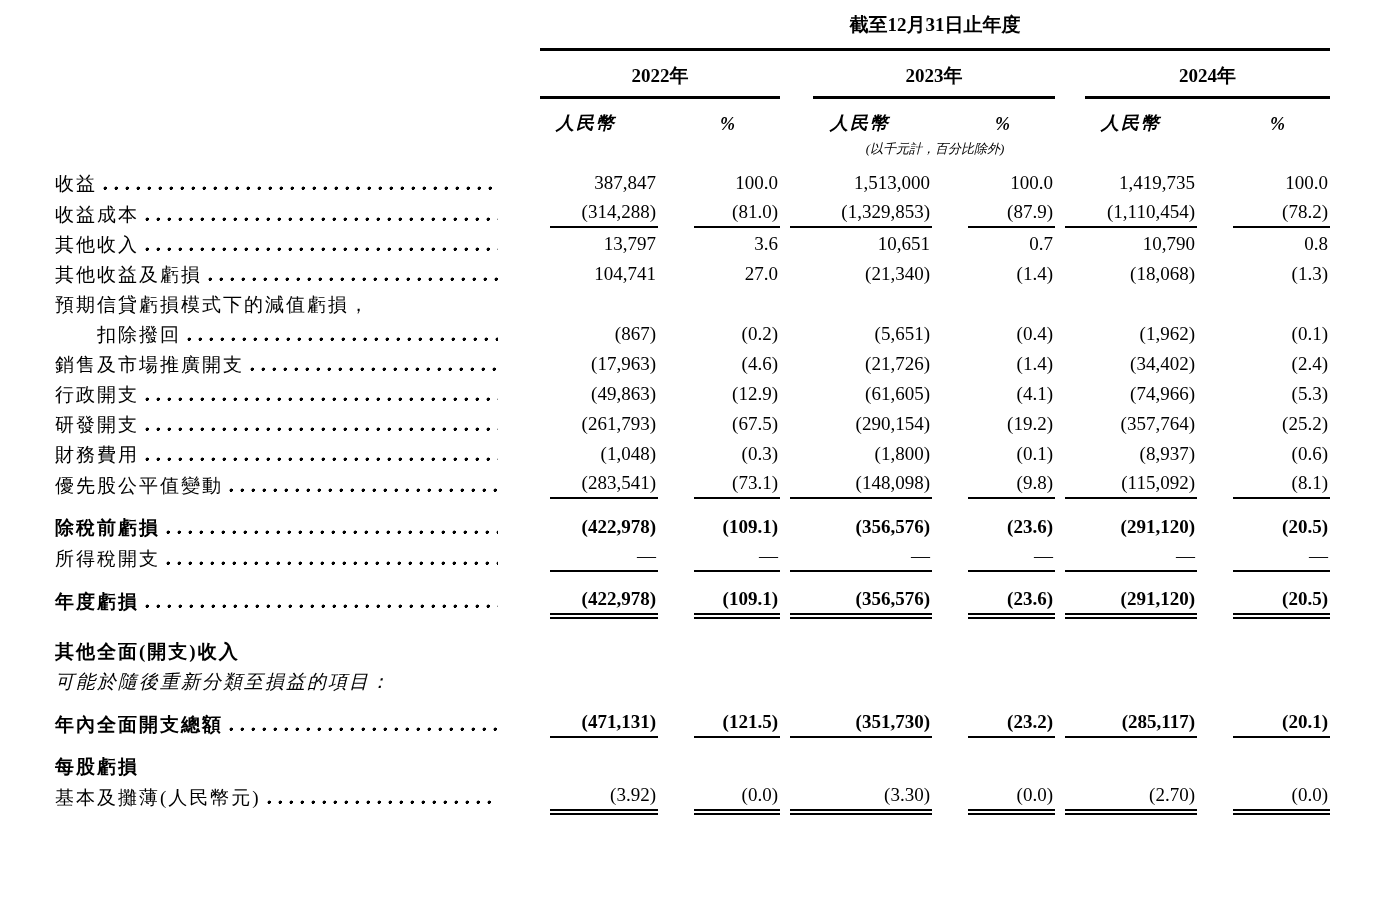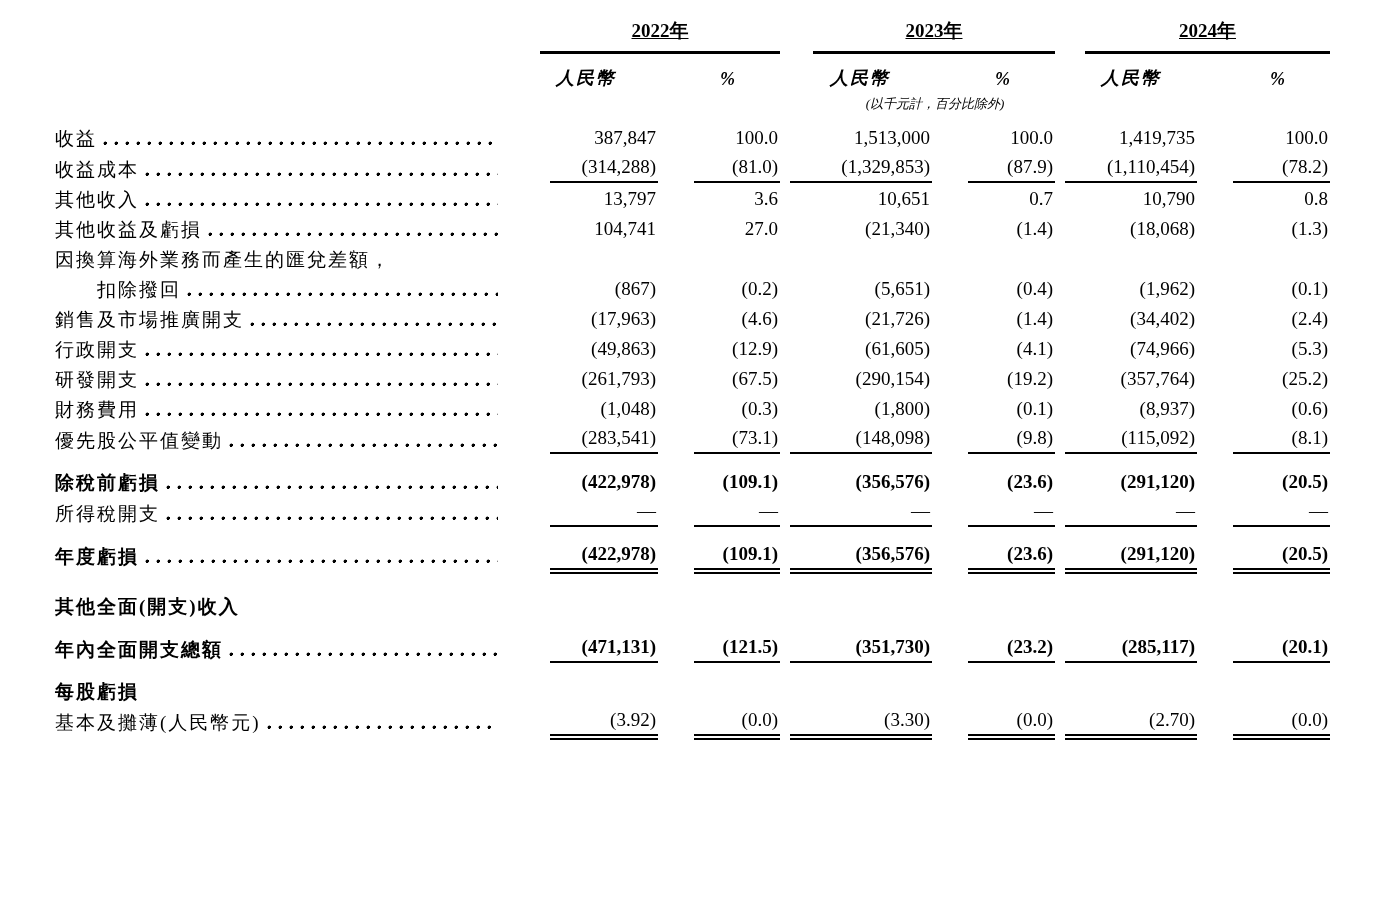--- a/index.html
+++ b/index.html
@@ -8,21 +8,21 @@
   table.fin{border-collapse:collapse;table-layout:fixed;width:1275px;margin:6px 0 0 55px;}
   col.c-lbl{width:485px;}
   col.c1{width:118px;} col.c2{width:122px;} col.c3{width:152px;}
   col.c4{width:123px;} col.c5{width:142px;} col.c6{width:133px;}
 
   th,td{padding:0;vertical-align:bottom;font-weight:normal;}
 
   
   .title-cell{text-align:center;font-weight:bold;font-size:19px;
               padding:6px 0 10px 0;border-bottom:3px solid #000;}
-  .year-cell{padding-top:12px;text-decoration:underline;}
+  .year-cell{padding-top:12px;}
   .year-cell .grp{border-bottom:3px solid #000;text-align:center;
                   font-weight:bold;font-size:19px;padding-bottom:7px;}
   .g2 .grp{margin-left:33px;} .g3 .grp{margin-left:30px;}
   .sub-rmb{text-align:left;font-weight:bold;font-style:italic;font-size:18px;
            padding-top:12px;letter-spacing:2px;}
   .sub-rmb.s1{padding-left:16px;} .sub-rmb.s2{padding-left:50px;} .sub-rmb.s3{padding-left:46px;}
   .sub-pct{text-align:right;font-weight:bold;font-style:italic;font-size:18px;
            padding-top:12px;padding-right:45px;}
   .note-cell{text-align:center;font-style:italic;font-size:13px;padding:5px 0 9px 0;}
 
@@ -58,20 +58,24 @@
       <col class="c1">
       <col class="c2">
       <col class="c3">
       <col class="c4">
       <col class="c5">
       <col class="c6">
   </colgroup>
   <thead>
     <tr>
       <td></td>
+      <th colspan="6" class="title-cell">截至12月31日止年度</th>
+    </tr>
+    <tr>
+      <td></td>
       <th colspan="2" class="year-cell g1">
         <div class="grp">2022年</div>
       </th>
       <th colspan="2" class="year-cell g2">
         <div class="grp">2023年</div>
       </th>
       <th colspan="2" class="year-cell g3">
         <div class="grp">2024年</div>
       </th>
     </tr>
@@ -190,21 +194,21 @@
         <td class="val v5">
           <div class="cell">(18,068)</div>
         </td>
         <td class="val v6">
           <div class="cell">(1.3)</div>
         </td>
       </tr>
       <tr class="lblonly">
         <td class="lbl">
           <div class="wrap">
-            <span class="t">因換算海外業務而產生的匯兌差額，</span>
+            <span class="t">預期信貸虧損模式下的減值虧損，</span>
           </div>
         </td>
         <td class="val v1">
           <div class="cell"></div>
         </td>
         <td class="val v2">
           <div class="cell"></div>
         </td>
         <td class="val v3">
           <div class="cell"></div>
@@ -450,20 +454,45 @@
           <div class="cell">(291,120)</div>
         </td>
         <td class="val v6">
           <div class="cell">(20.5)</div>
         </td>
       </tr>
       <tr class="bold sp lblonly">
         <td class="lbl">
           <div class="wrap">
             <span class="t">其他全面(開支)收入</span>
+          </div>
+        </td>
+        <td class="val v1">
+          <div class="cell"></div>
+        </td>
+        <td class="val v2">
+          <div class="cell"></div>
+        </td>
+        <td class="val v3">
+          <div class="cell"></div>
+        </td>
+        <td class="val v4">
+          <div class="cell"></div>
+        </td>
+        <td class="val v5">
+          <div class="cell"></div>
+        </td>
+        <td class="val v6">
+          <div class="cell"></div>
+        </td>
+      </tr>
+      <tr class="ital lblonly">
+        <td class="lbl">
+          <div class="wrap">
+            <span class="t">可能於隨後重新分類至損益的項目：</span>
           </div>
         </td>
         <td class="val v1">
           <div class="cell"></div>
         </td>
         <td class="val v2">
           <div class="cell"></div>
         </td>
         <td class="val v3">
           <div class="cell"></div>

